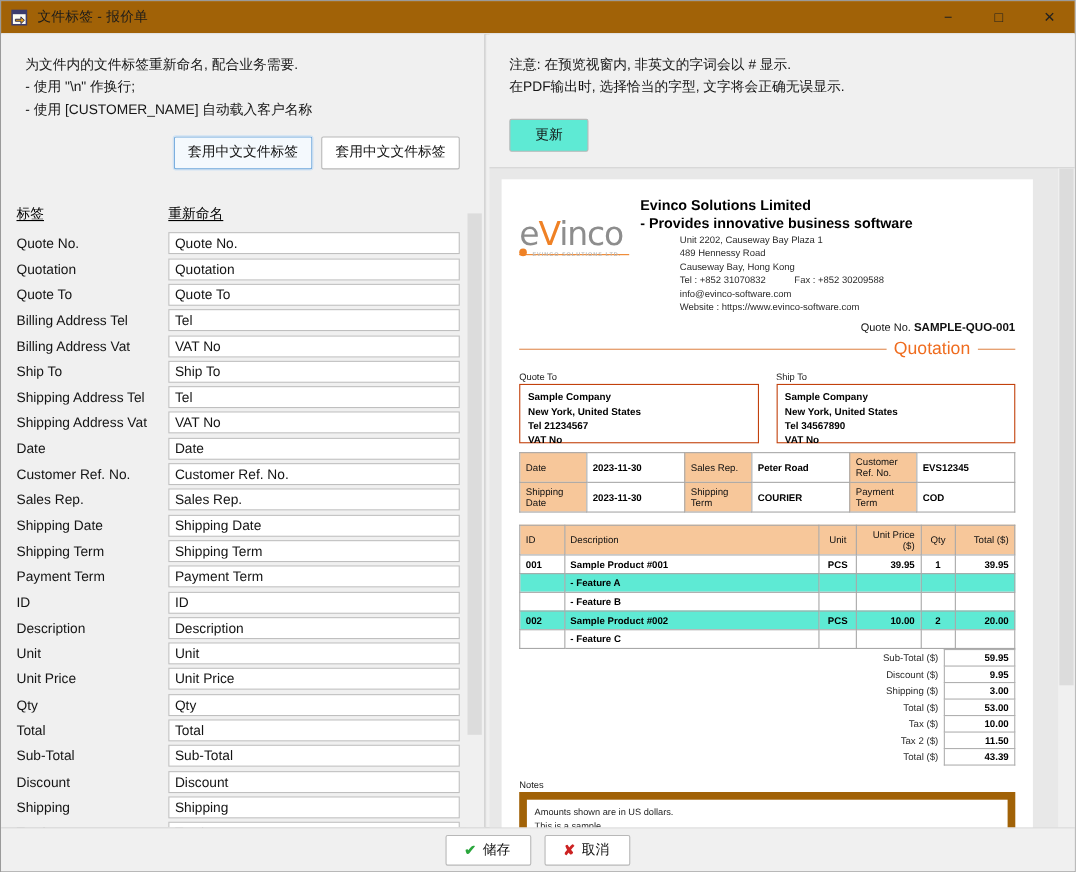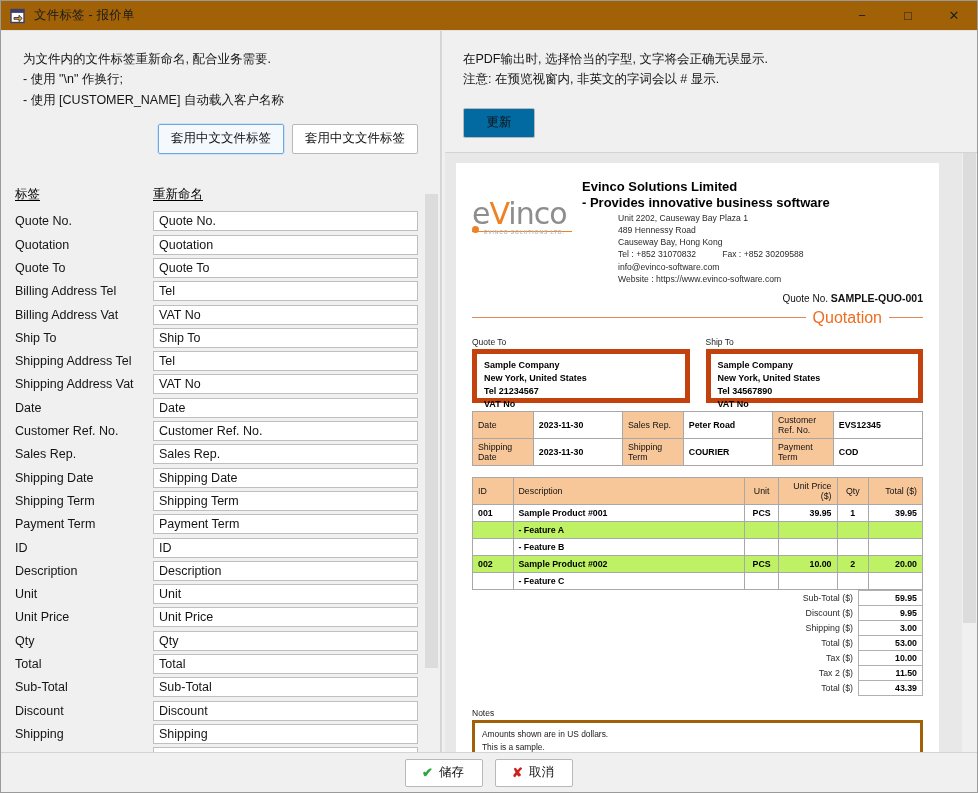--- a/index.html
+++ b/index.html
@@ -137,21 +137,21 @@
     flex: 1; display: flex; flex-direction: column;
     background: #f0f0f0; min-width: 0; position: relative;
   }
   #notice {
     padding: 18px 0 0 18px;
     font-size: 12.5px; color: #151515; line-height: 1.62;
   }
   #update-row { padding: 18px 0 0 18px; }
   #update-btn {
     font-size: 12.5px; padding: 5px 16px 6px 16px;
-    background: #0369a1; border: 1px solid #b8b8b8; border-radius: 2px;
+    background: #5eead4; border: 1px solid #b8b8b8; border-radius: 2px;
     color: #111; cursor: pointer; min-width: 72px;
   }
   #preview-outer {
     flex: 1; margin: 14px 0 0 0;
     background: #e8e8e8;
     border-top: 1px solid #d4d4d4;
     position: relative;
     overflow: hidden;
     display: flex;
   }
@@ -216,21 +216,21 @@
   .band-line { height: 1px; background: #e08a52; flex: 1; }
   .band-line.short { flex: none; width: 34px; }
   #doc-type {
     font-size: 16px; color: #ef6c1f; white-space: nowrap;
   }
 
   #addr-row { display: flex; gap: 16px; margin-top: 10px; }
   .addr-col { flex: 1; min-width: 0; }
   .addr-cap { font-size: 8.5px; color: #222; margin-bottom: 2px; }
   .addr-box {
-    border: 5px solid #c2410c; height: 54px; padding: 5px 7px;
+    border: 1px solid #c2410c; height: 54px; padding: 5px 7px;
     font-size: 9px; font-weight: bold; color: #000; line-height: 1.45;
   }
 
   table.t { border-collapse: collapse; width: 100%; }
   #meta-table { margin-top: 8px; }
   #meta-table td {
     border: 1px solid #a8a8a8; font-size: 8.8px; padding: 3px 5px;
     height: 17px;
   }
   #meta-table td.k { background: #f7c79a; color: #111; width: 13.5%; }
@@ -241,38 +241,38 @@
     background: #f7c79a; border: 1px solid #a8a8a8;
     font-size: 8.8px; font-weight: normal; color: #111;
     padding: 3px 5px; text-align: left; height: 17px;
   }
   #items-table th.r, #items-table td.r { text-align: right; }
   #items-table th.c, #items-table td.c { text-align: center; }
   #items-table td {
     border: 1px solid #a8a8a8; font-size: 8.8px; padding: 3px 5px;
     height: 17px; font-weight: bold; color: #000; background: #fff;
   }
-  #items-table tr.alt td { background: #bef264; }
+  #items-table tr.alt td { background: #5eead4; }
   .w-id { width: 9%; } .w-unit { width: 7.5%; }
   .w-up { width: 13%; } .w-qty { width: 7%; } .w-tot { width: 12%; }
 
   #totals { margin-top: 0; }
   #totals table { border-collapse: collapse; margin-left: auto; }
   #totals td {
     font-size: 8.8px; padding: 2px 5px; height: 15px;
   }
   #totals td.lab { text-align: right; color: #2b2b2b; border: none; }
   #totals td.val {
     text-align: right; font-weight: bold; color: #000;
     border: 1px solid #b0b0b0; width: 64px; background: #fff;
   }
 
   #notes-cap { font-size: 8.5px; color: #222; margin-top: 12px; margin-bottom: 2px; }
   #notes-box {
-    border: 3px solid #a16207; height: 52px; padding: 5px 7px;
+    border: 7px solid #a16207; height: 52px; padding: 5px 7px;
     font-size: 8.4px; color: #1a1a1a; line-height: 1.5;
   }
 
   
   #footer {
     height: 40px; min-height: 40px;
     background: #f0f0f0;
     border-top: 1px solid #d4d4d4;
     display: flex; align-items: center; justify-content: center; gap: 12px;
   }
@@ -430,22 +430,22 @@
           <div id="left-thumb"></div>
         </div>
       </div>
     </div>
 
     <div id="splitter"></div>
 
     <div id="right-pane">
 
       <div id="notice">
+        <div>注意: 在预览视窗内, 非英文的字词会以 # 显示.</div>
         <div>在PDF输出时, 选择恰当的字型, 文字将会正确无误显示.</div>
-        <div>注意: 在预览视窗内, 非英文的字词会以 # 显示.</div>
       </div>
 
       <div id="update-row">
         <button id="update-btn">更新</button>
       </div>
 
       <div id="preview-outer">
         <div id="preview-scroll">
           <div id="page">
 

